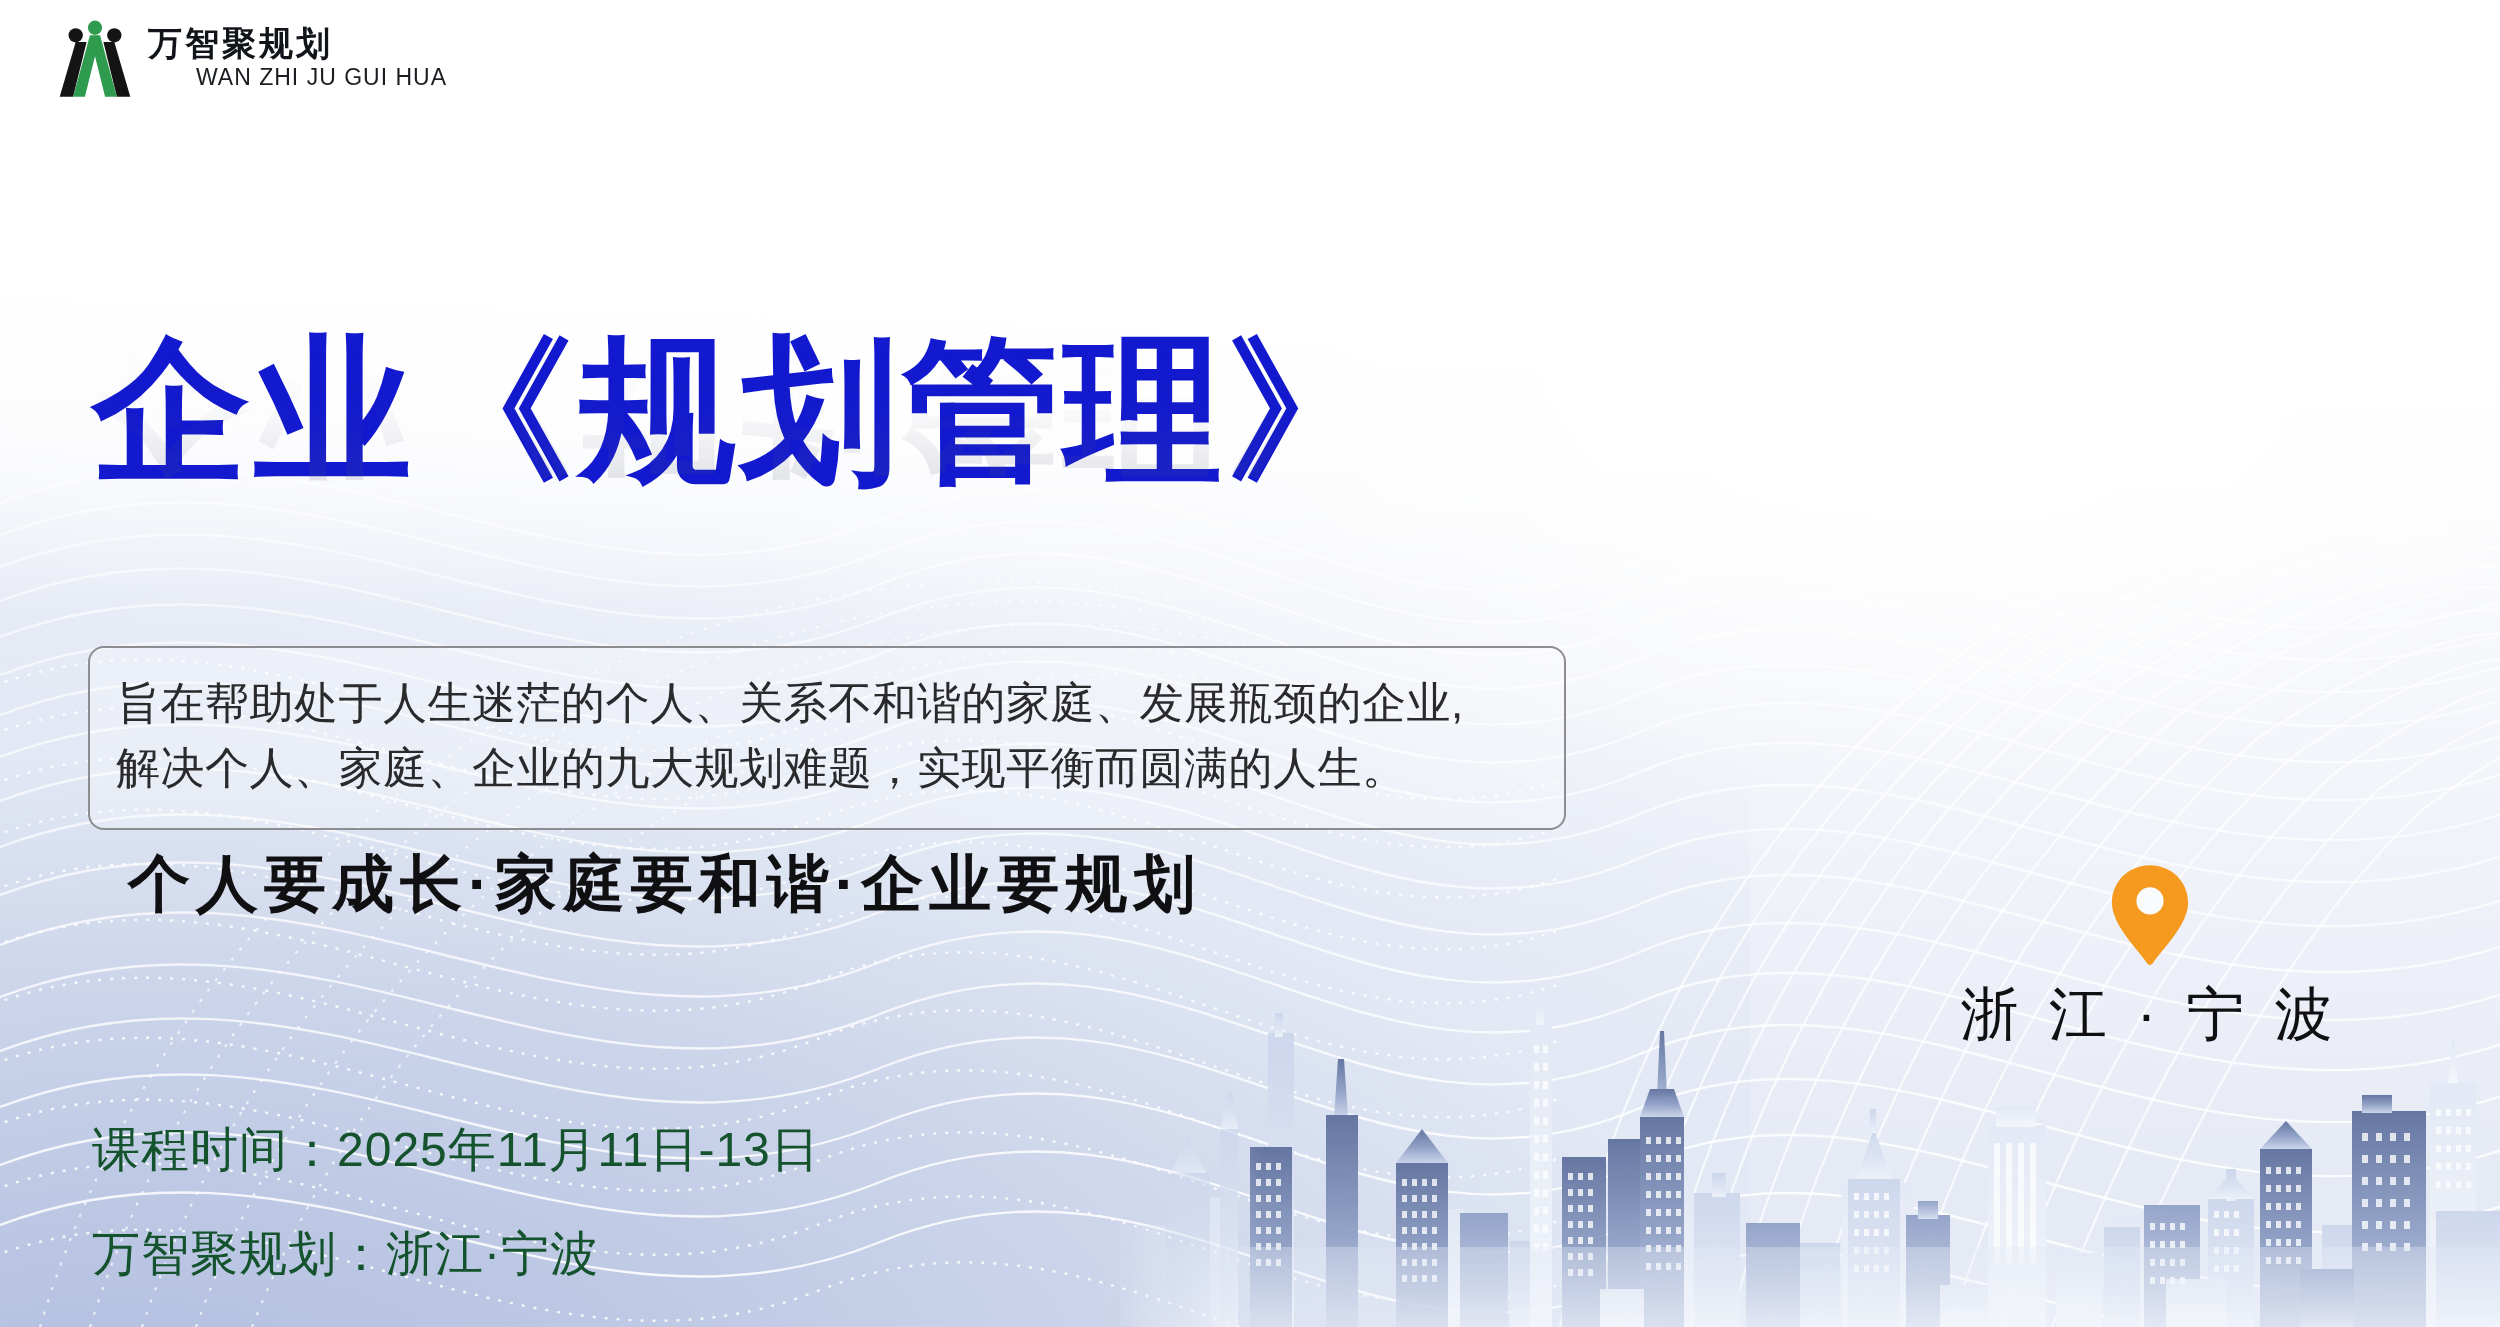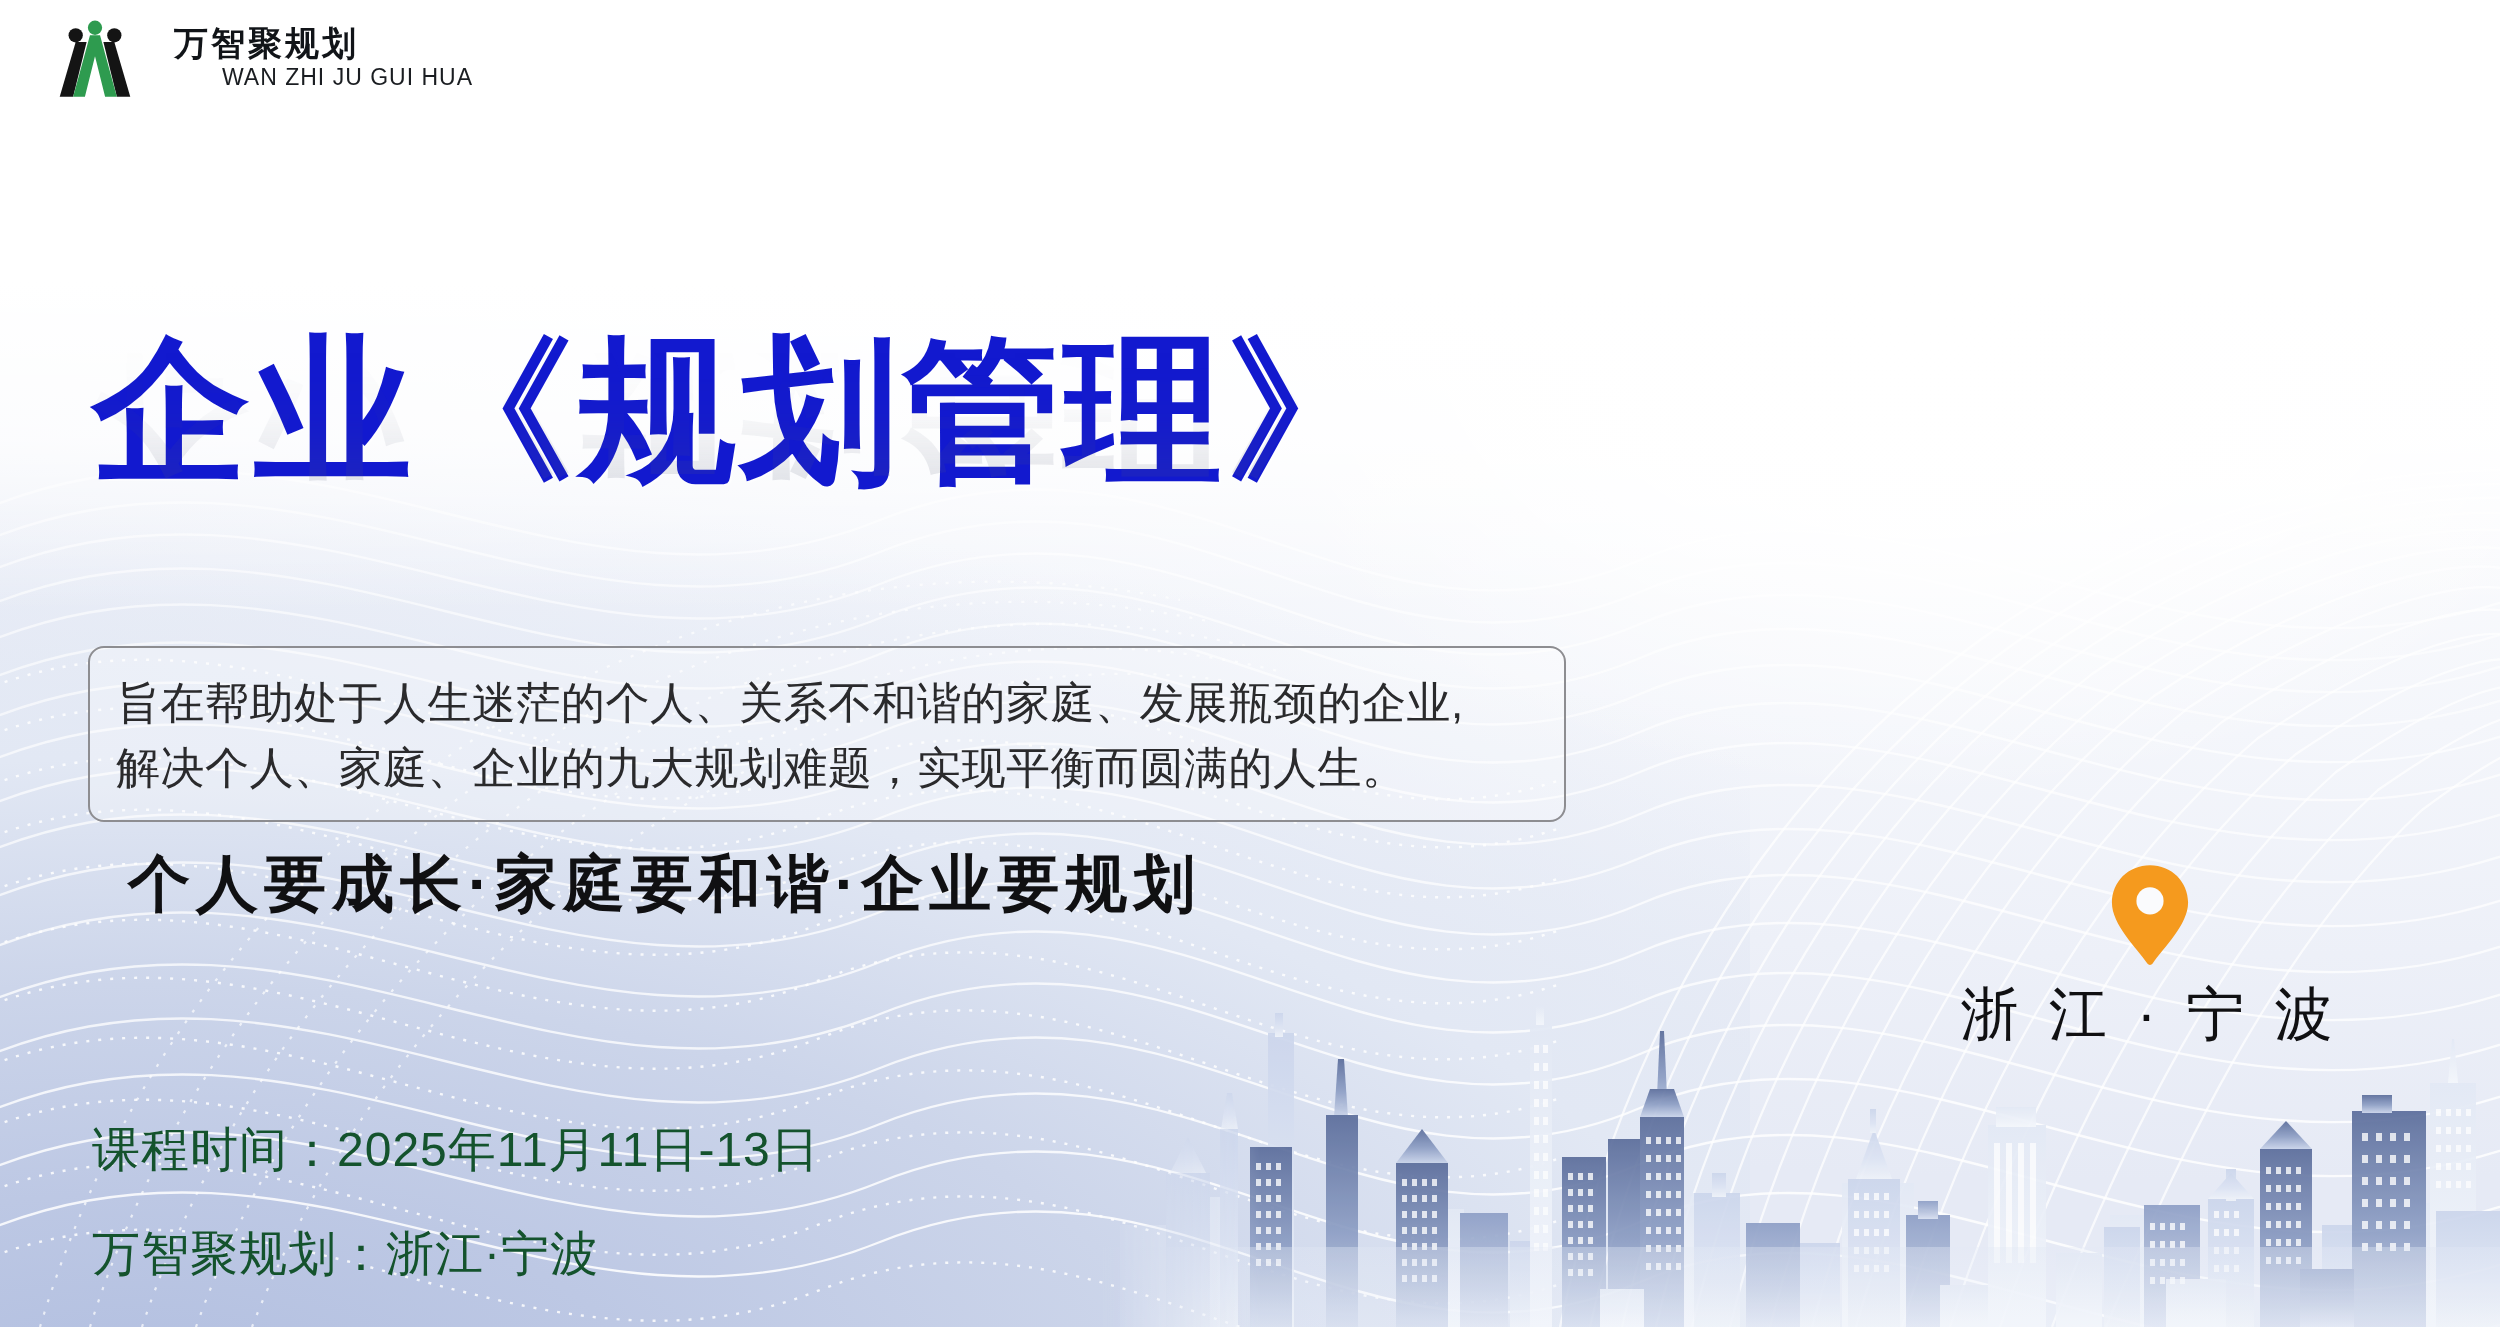--- a/index.html
+++ b/index.html
@@ -46,21 +46,21 @@
   }
   .city-svg {
     position: absolute; right: 0; bottom: 0;
     width: 1400px; height: 330px;
     pointer-events: none;
   }
 
   
   .logo-wrap {
     position: absolute; left: 52px; top: 16px;
-    display: flex; align-items: center; gap: 36px;
+    display: flex; align-items: center; gap: 10px;
   }
   .logo-mark { width: 86px; height: 84px; display:block; }
   .logo-text { display: flex; flex-direction: column; line-height: 1; }
   .logo-cn {
     font-family: "Liberation Serif", "DejaVu Serif", serif;
     font-size: 34px; font-weight: 700; color: #111418;
     letter-spacing: 3px; margin-bottom: 5px;
   }
   .logo-en {
     font-family: "Liberation Sans", sans-serif;
@@ -101,21 +101,21 @@
   }
 
   
   .desc-box {
     position: absolute;
     left: 88px; top: 646px;
     width: 1478px;
     box-sizing: border-box;
     border: 2px solid #8d8d91;
     border-radius: 16px;
-    padding: 22px 26px 20px 26px;
+    padding: 22px 26px 28px 26px;
     background: rgba(255,255,255,0.28);
   }
   .desc-line {
     font-family: "Liberation Sans", "DejaVu Sans", sans-serif;
     font-size: 44px;
     font-weight: 500;
     color: #2a2a2c;
     line-height: 1.48;
     letter-spacing: 0.5px;
     white-space: nowrap;

